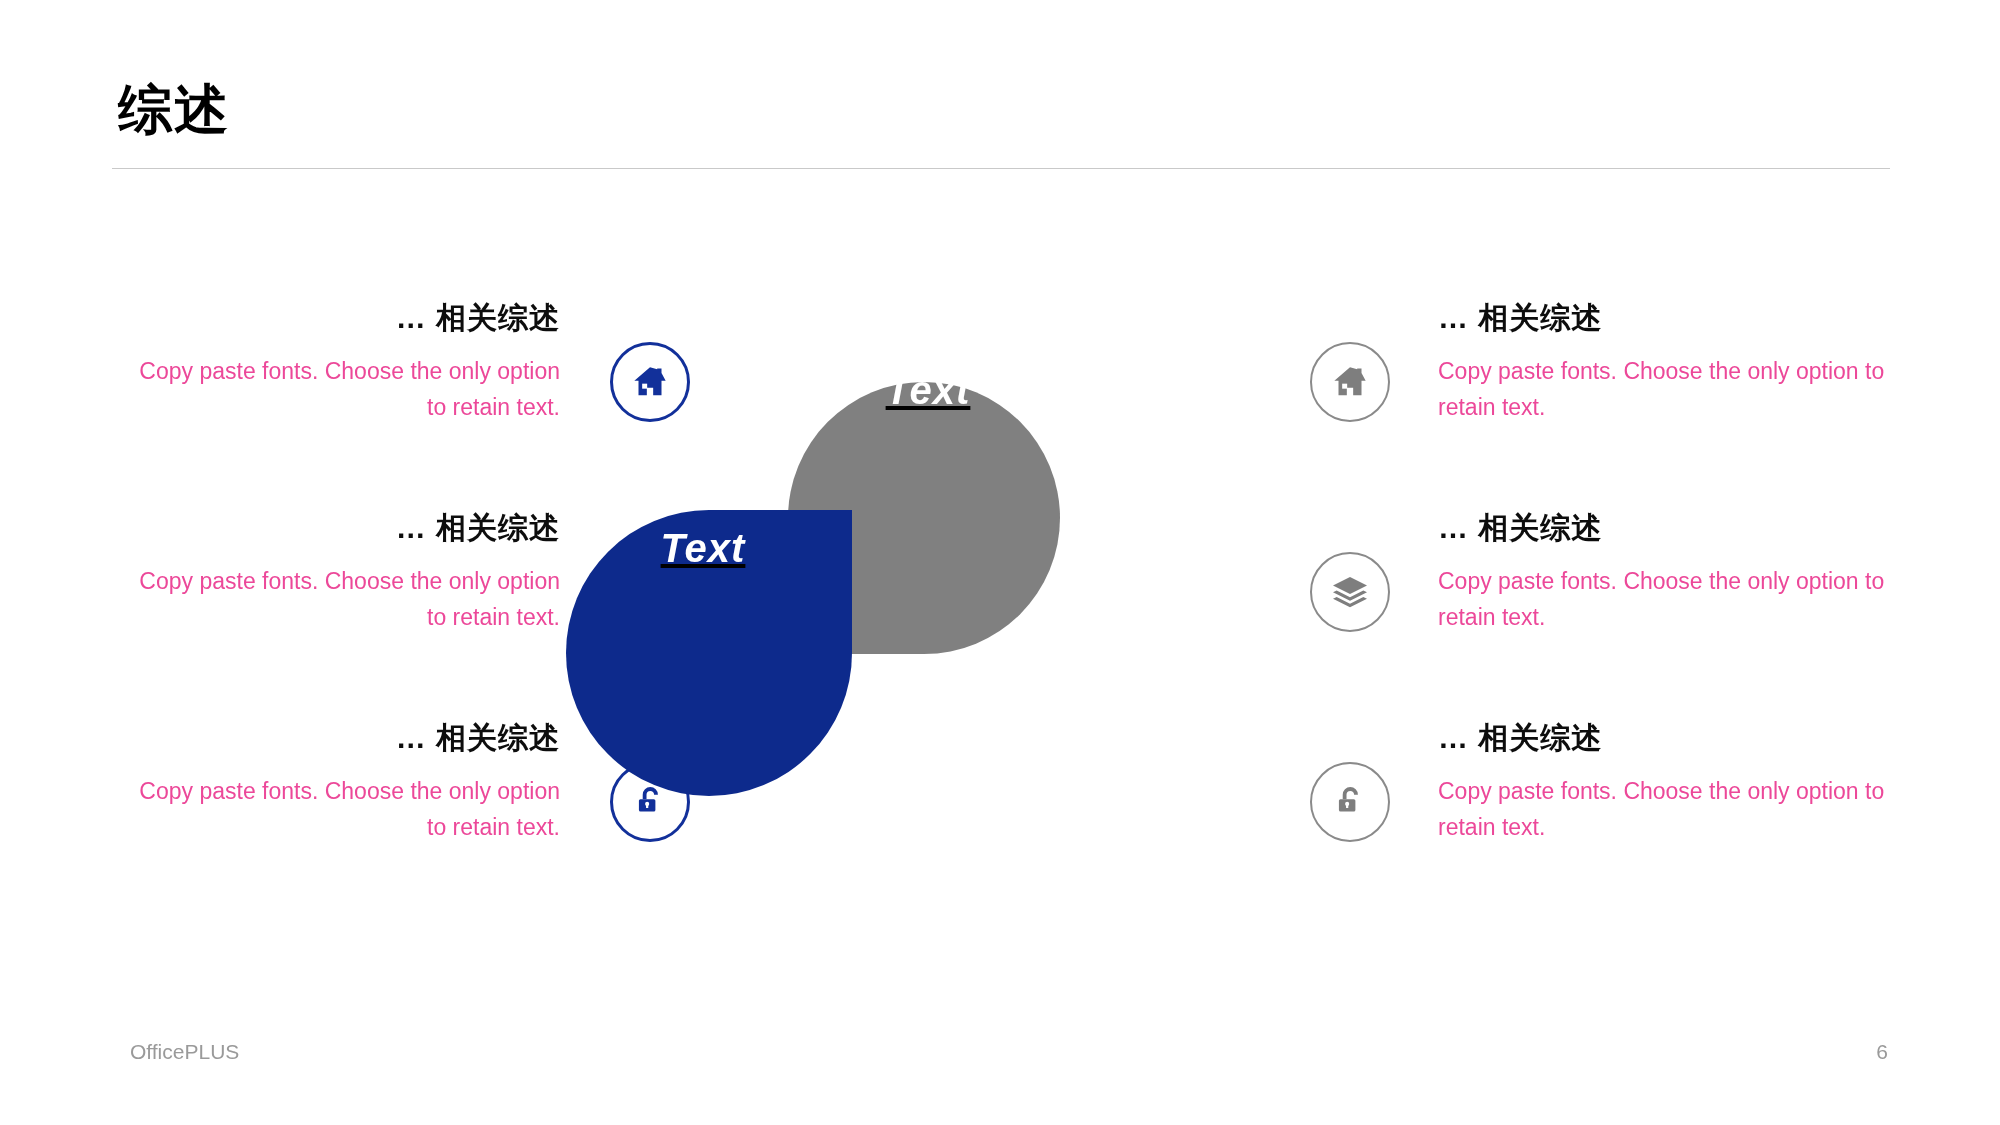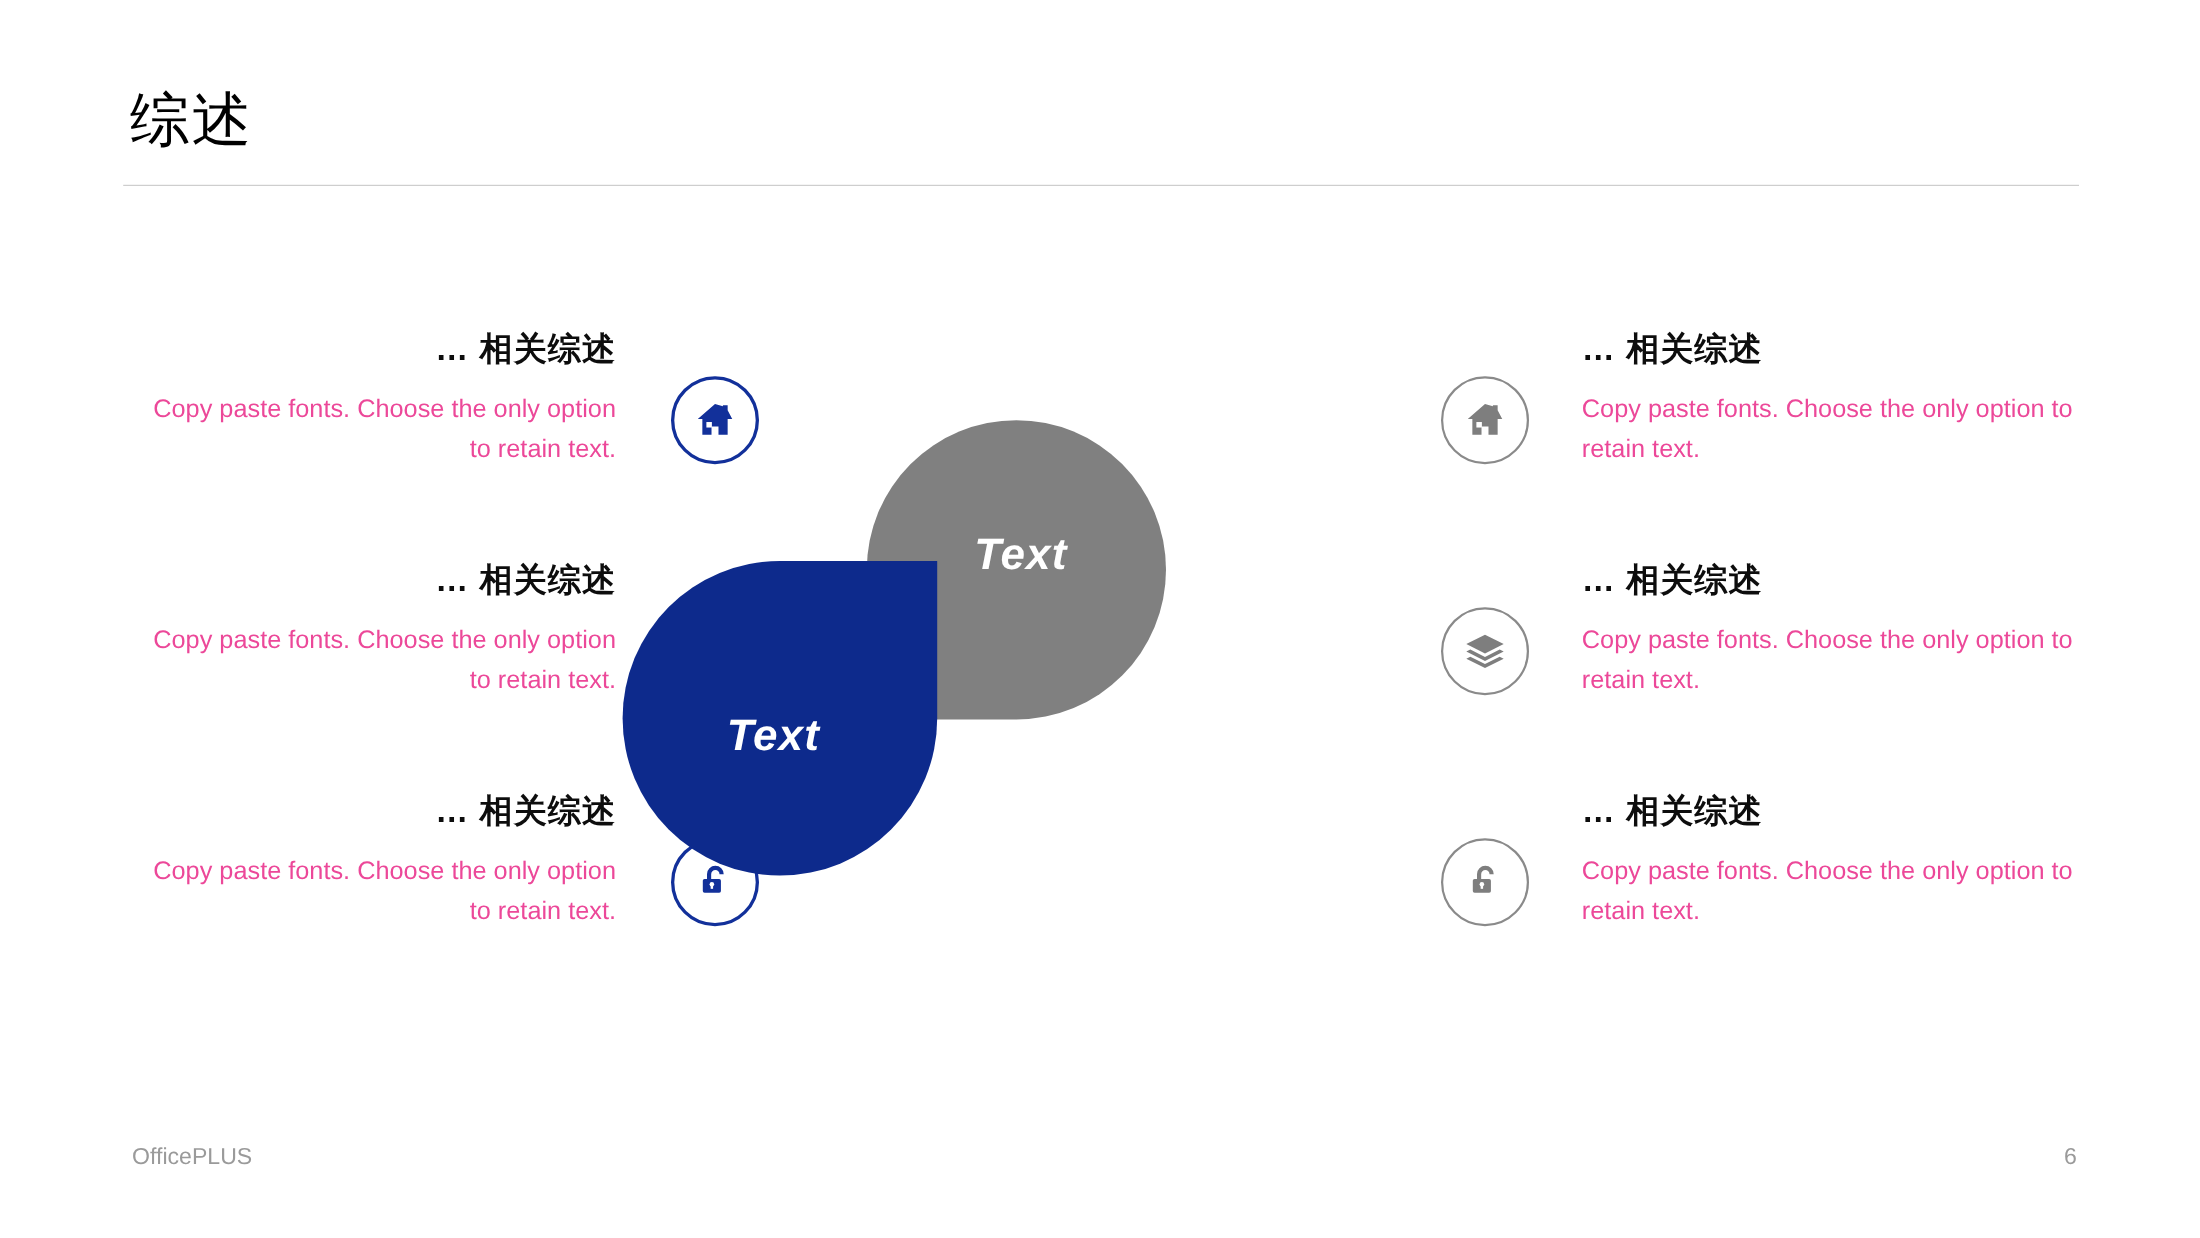--- a/index.html
+++ b/index.html
@@ -14,21 +14,21 @@
     position: relative;
     overflow: hidden;
   }
 
   
   .slide-title {
     position: absolute;
     left: 118px;
     top: 82px;
     font-size: 54px;
-    font-weight: normal;
+    font-weight: bold;
     color: #000000;
     letter-spacing: 2px;
     line-height: 1;
   }
   .title-rule {
     position: absolute;
     left: 112px;
     top: 168px;
     width: 1778px;
     height: 1px;
@@ -114,22 +114,23 @@
   .center-stage {
     position: absolute;
     left: 700px;
     top: 370px;
     width: 620px;
     height: 460px;
   }
   .drop {
     position: absolute;
     display: flex;
-    align-items: center;
+    align-items: flex-start;
     justify-content: center;
+    text-decoration: underline;
   }
   .drop-label {
     color: #ffffff;
     font-size: 40px;
     font-weight: bold;
     font-style: italic;
     letter-spacing: 1px;
   }
   
   .drop-gray {
@@ -148,21 +149,21 @@
     width: 286px;
     height: 286px;
     background: #0d2a8c;
     border-radius: 50% 0 50% 50%;
   }
   .drop-navy .drop-label { transform: translate(-6px, 16px); }
 
   
   .footer-brand {
     position: absolute;
-    left: 120px;
+    left: 130px;
     top: 1040px;
     font-size: 21px;
     color: #9a9a9a;
   }
   .footer-page {
     position: absolute;
     right: 112px;
     top: 1040px;
     font-size: 21px;
     color: #9a9a9a;

